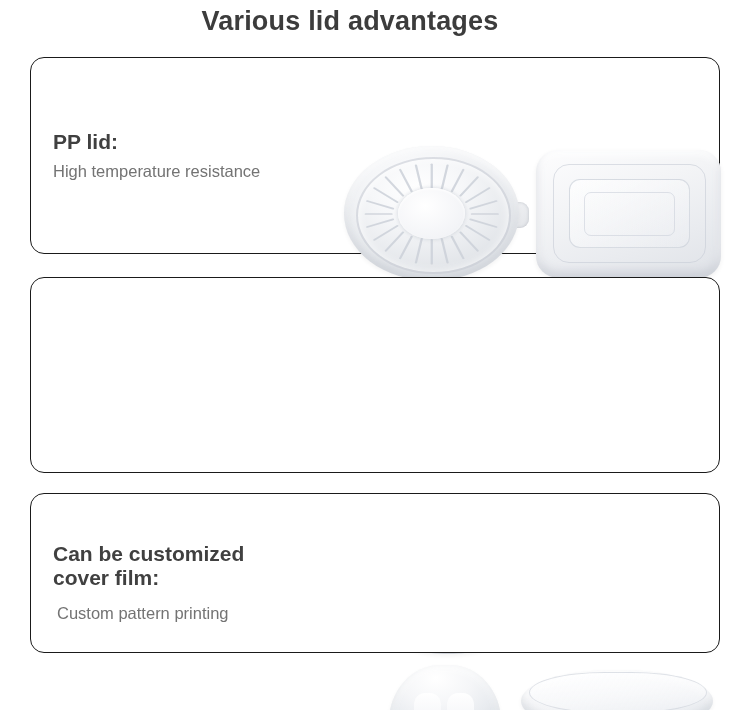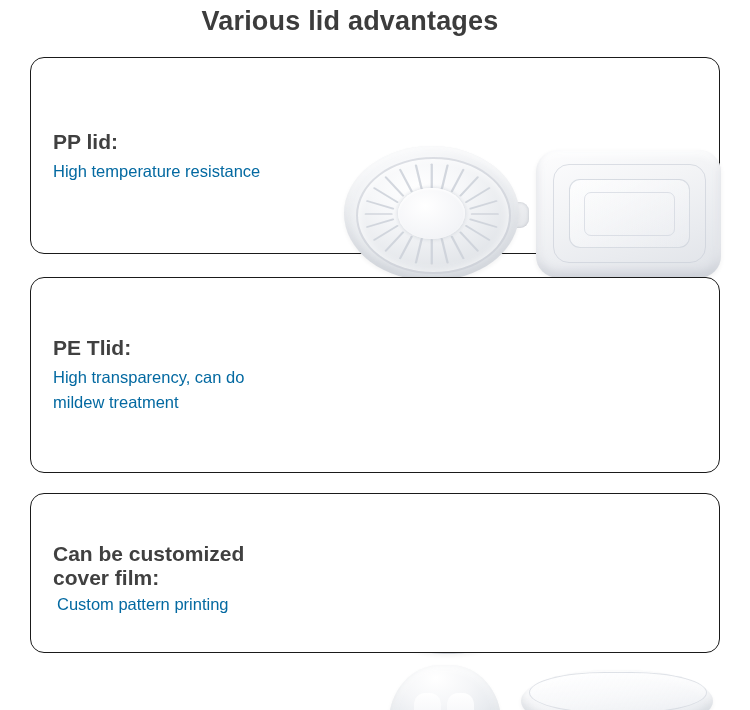--- a/index.html
+++ b/index.html
@@ -51,30 +51,30 @@
   .panel-heading {
     font-size: 21px;
     font-weight: bold;
     color: #404040;
     line-height: 1.12;
     white-space: pre-line;
   }
   .panel-sub {
     font-size: 16.5px;
     font-weight: normal;
-    color: #0369a1;
+    color: #737373;
     line-height: 1.55;
     margin-top: 5px;
     white-space: pre-line;
   }
 
   #panel-pp .panel-text { top: 72px; }
   #panel-pe .panel-text { top: 58px; }
   #panel-cf .panel-text { top: 48px; }
-  #panel-cf .panel-sub  { margin-top: 3px; padding-left: 4px; }
+  #panel-cf .panel-sub  { margin-top: 12px; padding-left: 4px; }
 
   
   .art { position: absolute; }
 
   
   .pp-round {
     left: 313px; top: 88px; width: 175px; height: 135px;
   }
   .pp-round .tab {
     position: absolute;
@@ -272,25 +272,20 @@
     <div class="body">
       <div class="inset1"></div>
       <div class="inset2"></div>
       <div class="inset3"></div>
     </div>
   </div>
 </div>
 
 <div class="panel" id="panel-pe">
 
-  <div class="panel-text">
-    <div class="panel-heading">PE Tlid:</div>
-    <div class="panel-sub">High transparency, can do
-mildew treatment</div>
-  </div>
 
   <div class="art pe-heart">
     <div class="shape">
       <div class="top"></div>
     </div>
     <div class="notch"></div>
   </div>
 
   <div class="art pe-square">
     <div class="body">

